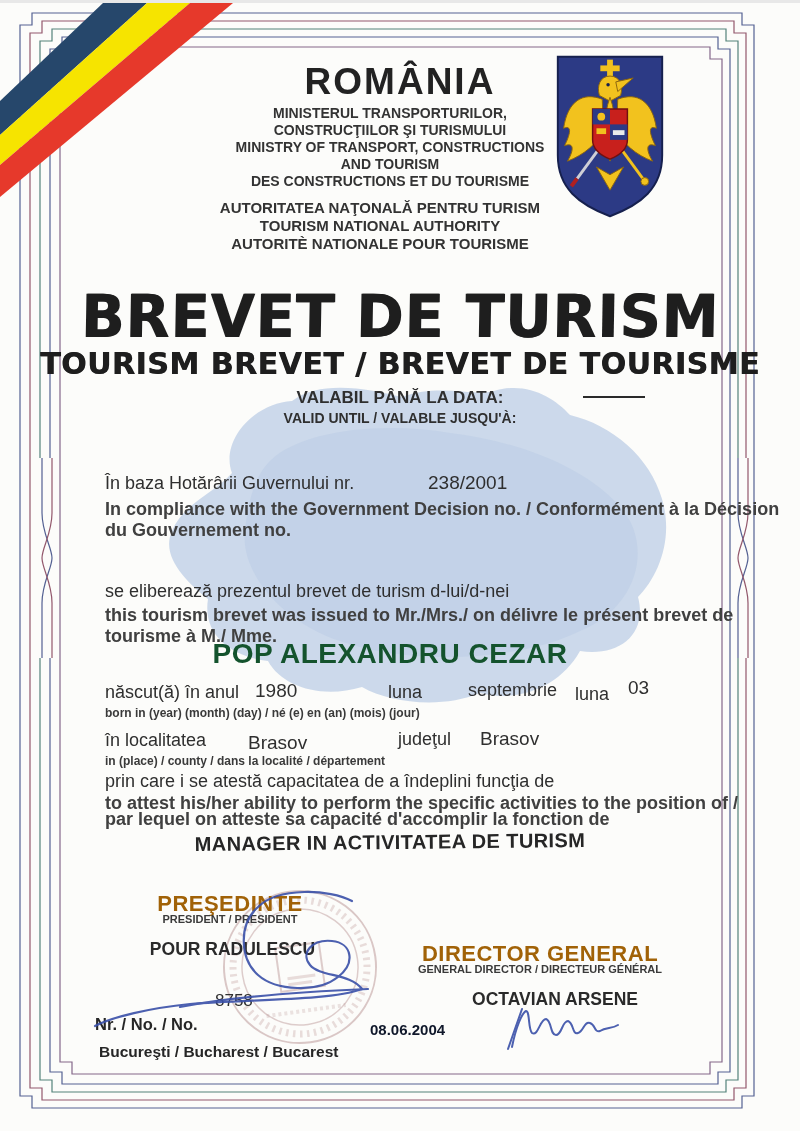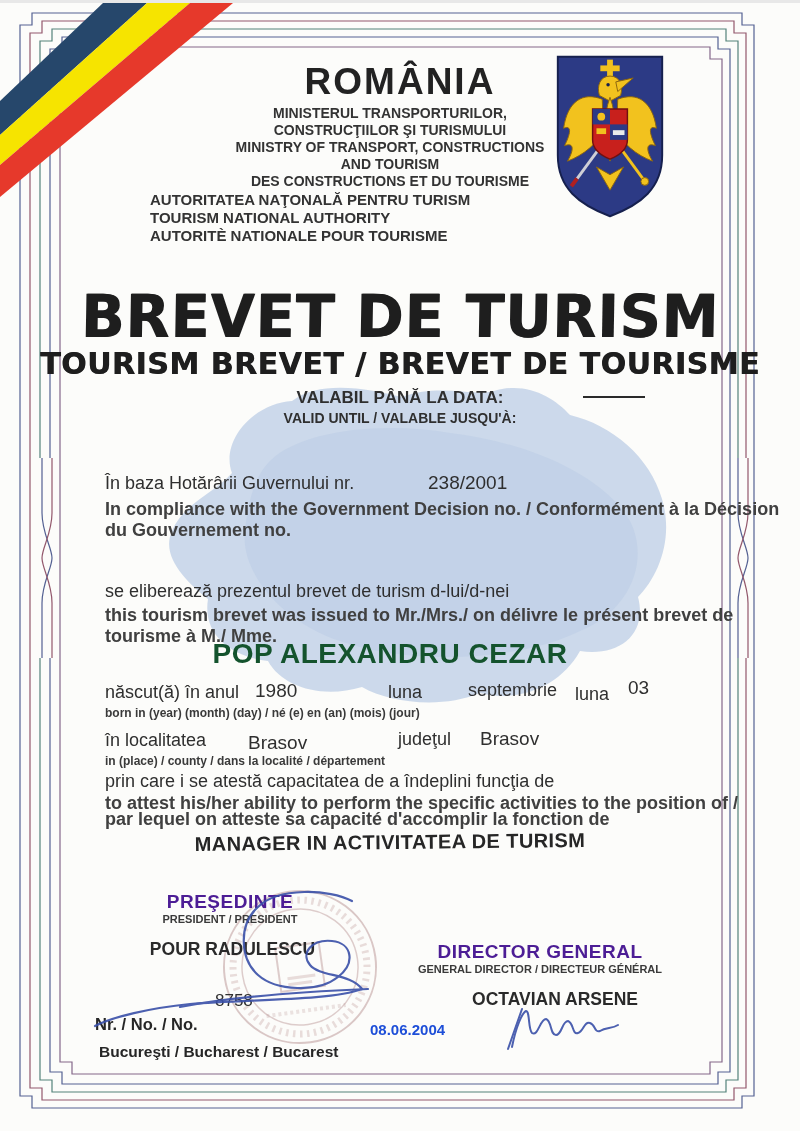--- a/index.html
+++ b/index.html
@@ -20,21 +20,21 @@
     font-size:57px;font-weight:bold;letter-spacing:1px;color:#1e1e1e;
     transform:scaleY(1.04) skewX(-1deg);
     text-shadow:1px 0 0 #1e1e1e;
     font-family:"DejaVu Sans","Liberation Sans",sans-serif;
   }
   .title-sub{
     font-size:30px;font-weight:bold;letter-spacing:0.5px;color:#1e1e1e;
     text-shadow:0.6px 0 0 #1e1e1e;
     font-family:"DejaVu Sans","Liberation Sans",sans-serif;
   }
-  .sig-title{font-size:19px;font-weight:bold;color:#4c1d95;letter-spacing:0.5px;}
+  .sig-title{font-size:22px;font-weight:bold;color:#a16207;letter-spacing:0.5px;}
   .sig-sub{font-size:11px;font-weight:bold;color:#3a3a3a;}
   .sig-name{font-size:17.5px;font-weight:bold;color:#2a2a2a;}
   svg{display:block;}
 </style>
 </head>
 <body>
 
 <div id="page">
 
   <svg class="abs" style="left:150px;top:378px;z-index:1;" width="540" height="340" viewBox="0 0 540 340">
@@ -107,21 +107,21 @@
   <div class="abs ctr" style="top:58px;z-index:5;font-size:37px;font-weight:bold;letter-spacing:2px;color:#222;">ROMÂNIA</div>
 
   <div class="abs" style="left:180px;width:420px;top:102px;z-index:5;text-align:center;">
     <div class="hdr-small">MINISTERUL TRANSPORTURILOR,</div>
     <div class="hdr-small">CONSTRUCŢIILOR ŞI TURISMULUI</div>
     <div class="hdr-small">MINISTRY OF TRANSPORT, CONSTRUCTIONS</div>
     <div class="hdr-small">AND TOURISM</div>
     <div class="hdr-small">DES CONSTRUCTIONS ET DU TOURISME</div>
   </div>
 
-  <div class="abs" style="left:150px;width:460px;top:188px;z-index:5;">
+  <div class="abs" style="left:150px;width:460px;top:196px;z-index:5;text-align:center;">
     <div class="auth">AUTORITATEA NAŢONALĂ PENTRU TURISM</div>
     <div class="auth">TOURISM NATIONAL AUTHORITY</div>
     <div class="auth">AUTORITÈ NATIONALE POUR TOURISME</div>
   </div>
 
   <div class="abs ctr title-main" style="top:280px;z-index:5;">BREVET DE TURISM</div>
   <div class="abs ctr title-sub" style="top:343px;z-index:5;">TOURISM BREVET / BREVET DE TOURISME</div>
 
   <div class="abs ctr" style="top:385px;z-index:5;font-size:17px;font-weight:bold;color:#2f2f2f;">VALABIL PÂNĂ LA DATA:</div>
   <div class="abs ctr" style="top:407px;z-index:5;font-size:14px;font-weight:bold;color:#2f2f2f;">VALID UNTIL / VALABLE JUSQU'À:</div>
@@ -177,21 +177,21 @@
                C276,80 272,60 252,58 C232,56 220,70 230,82 C240,94 270,90 282,106"></path>
       <path d="M282,106 C250,118 170,116 110,121 C70,125 32,134 15,143"></path>
       <path d="M100,124 C160,112 240,108 288,106"></path>
     </g>
   </svg>
 
   <div class="abs" style="left:215px;top:988px;z-index:6;font-size:17px;color:#2f2f2f;">8758</div>
 
   <div class="abs" style="left:95px;top:1012px;z-index:6;font-size:16.5px;font-weight:bold;color:#262626;">Nr. / No. / No.</div>
   <div class="abs" style="left:99px;top:1040px;z-index:6;font-size:15.5px;font-weight:bold;color:#262626;">Bucureşti / Bucharest / Bucarest</div>
-  <div class="abs" style="left:370px;top:1018px;z-index:6;font-size:15px;font-weight:bold;color:#1d4ed8;">08.06.2004</div>
+  <div class="abs" style="left:370px;top:1018px;z-index:6;font-size:15px;font-weight:bold;color:#0f172a;">08.06.2004</div>
 
   <div class="abs sig-title" style="left:420px;width:240px;top:938px;z-index:6;text-align:center;">DIRECTOR GENERAL</div>
   <div class="abs sig-sub" style="left:412px;width:256px;top:960px;z-index:6;text-align:center;">GENERAL DIRECTOR / DIRECTEUR GÉNÉRAL</div>
   <div class="abs sig-name" style="left:440px;width:230px;top:986px;z-index:6;text-align:center;">OCTAVIAN ARSENE</div>
 
   <svg class="abs" style="left:500px;top:1000px;z-index:7;" width="130" height="55" viewBox="0 0 130 55">
     <g fill="none" stroke="#3a50a8" stroke-width="2" stroke-linecap="round" opacity="0.9">
       <path d="M8,46 L22,6"></path>
       <path d="M12,44 C16,24 22,10 26,8 C30,8 28,26 32,30 C38,34 40,16 46,16 C52,18 50,32 56,32
                C62,32 62,18 68,18 C74,20 72,32 78,30 C84,28 84,18 90,20 C96,22 94,30 100,28

